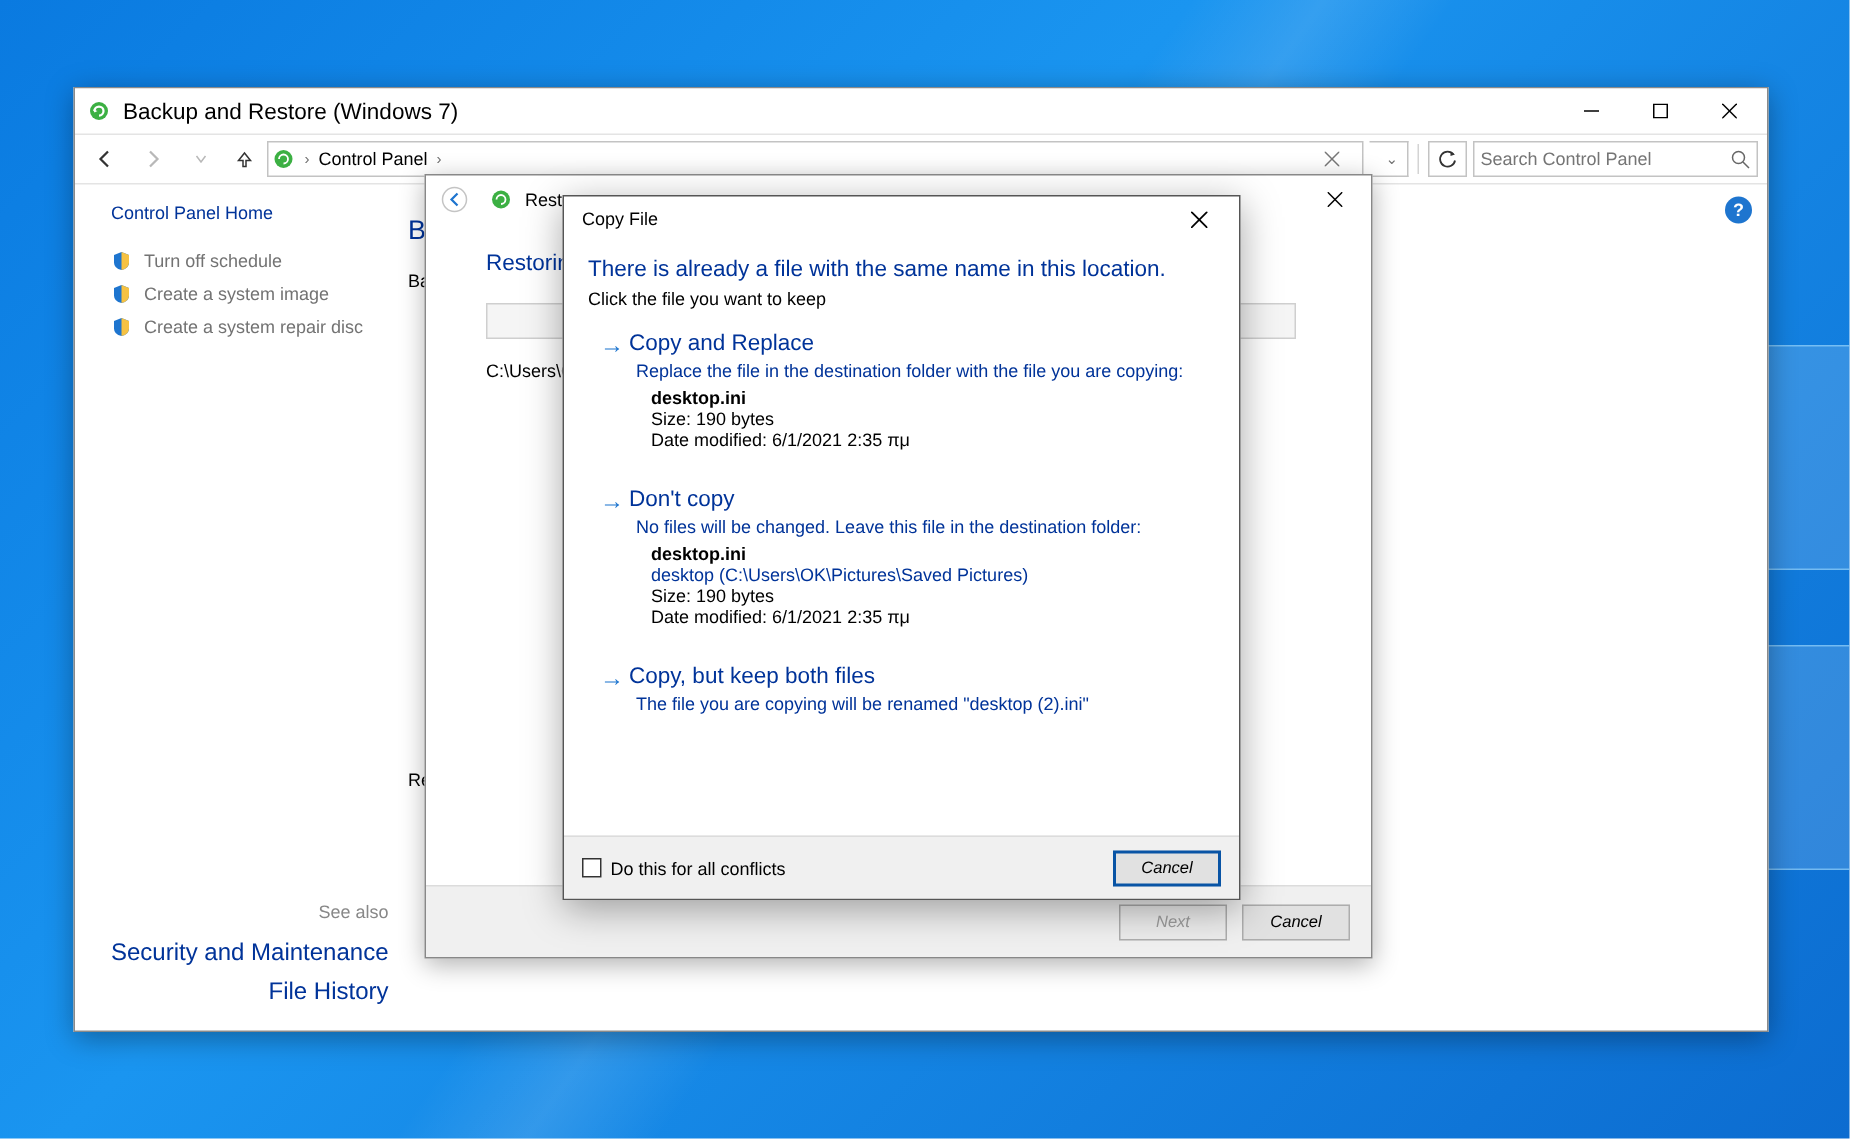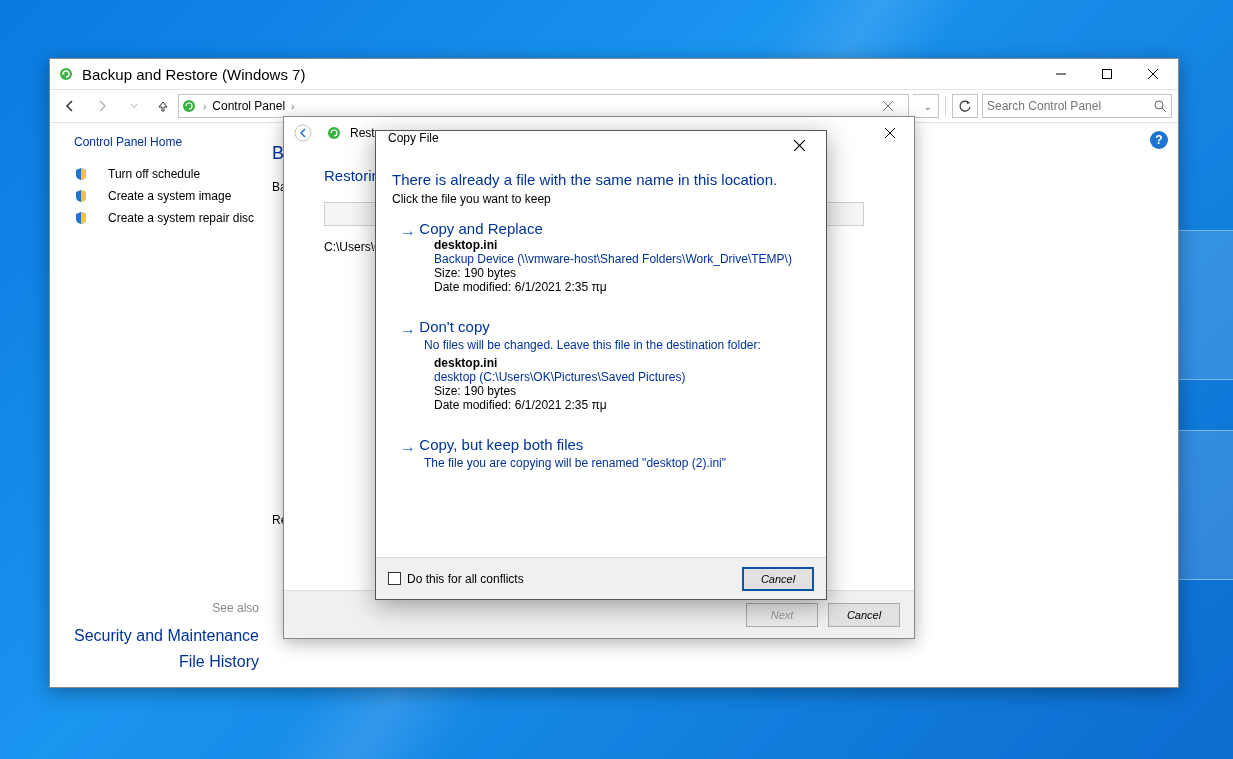--- a/index.html
+++ b/index.html
@@ -47,21 +47,21 @@
   .bc-icon { width:16px; height:16px; }
   .bc-chevron { color:#707070; font-size:10px; padding:0 2px; }
   .refresh-box { height:24px; width:26px; border:1px solid #c3c3c3; display:flex; align-items:center; justify-content:center; }
   .search-box { width:190px; height:24px; border:1px solid #c3c3c3; display:flex; align-items:center; padding:0 4px; gap:4px; }
   .search-box input { flex:1; border:none; outline:none; font-size:12px; color:#888; background:transparent; }
 
   
   .cp-body { display:flex; height: calc(100% - 64px); position:relative; }
   .cp-left { width:222px; padding:12px 6px 12px 24px; font-size:12px; }
   .cp-left h4 { font-weight:400; color:#003399; font-size:12px; margin-bottom:14px; }
-  .cp-left .linkrow { display:flex; align-items:center; gap:20px; color:#000000; padding:4px 0; font-size:12px;}
+  .cp-left .linkrow { display:flex; align-items:center; gap:8px; color:#737373; padding:4px 0; font-size:12px;}
   .shield-icon { width:14px; height:14px; display:inline-block; }
   .cp-left .see-also { position:absolute; bottom:12px; left:24px;text-align:right; }
   .cp-left .see-also .heading { color:#888; font-size:12px; margin-bottom:8px; }
   .cp-left .see-also .item { color:#003399; padding:4px 0; font-size:16px;}
 
   .cp-right { flex:1; padding:20px 40px 20px 0; position:relative; }
   .cp-right .b-letter { color:#003399; font-size:18px; }
   .cp-right .ba-subtitle { font-size:12px; margin-top:16px; }
   .cp-right .help-icon { position:absolute; top:8px; right:10px; width:18px; height:18px; border-radius:50%; background:#1e75cf; color:#fff; font-weight:bold; display:flex; align-items:center; justify-content:center; font-size:12px; }
   .re-text { position:absolute; top:390px; color:#000; }
@@ -84,21 +84,21 @@
   .wizard-footer { height:48px; background:#f0f0f0; border-top:1px solid #dcdcdc; display:flex; align-items:center; justify-content:flex-end; gap:10px; padding:0 14px; }
   .win-btn { min-width:72px; height:24px; border:1px solid #adadad; background:#e1e1e1; font-size:11px; display:flex; align-items:center; justify-content:center; cursor:default;font-style:italic; }
   .win-btn.disabled { color:#9c9c9c; background:#ececec; }
 
   
   .dialog {
     position:absolute; left:375px; top:130px; width:452px; height:470px;
     background:#fff; border:1px solid #555; box-shadow:0 6px 24px rgba(0,0,0,0.35);
     display:flex; flex-direction:column;
   }
-  .dlg-titlebar { height:30px; display:flex; padding:0 5px 0 12px; border-bottom:0; }
+  .dlg-titlebar { height:30px; display:flex; align-items:center; padding:0 5px 0 12px; border-bottom:0; }
   .dlg-title { font-size:12px; }
   .dlg-close { width:44px; height:28px; margin-left:auto; display:flex; align-items:center; justify-content:center; cursor:default; }
   .dlg-body { flex:1; padding:10px 16px 4px 16px; overflow:hidden; }
   .dlg-headline { color:#003399; font-size:15px; margin-bottom:4px; }
   .dlg-sub { font-size:12px; color:#000; margin-bottom:14px; }
   .option { margin:0 0 24px 8px; }
   .option .arrow { color:#1e75cf; font-size:16px; position:relative; top:2px; }
   .option .opt-title { color:#003399; font-size:15px; }
   .option .opt-desc { color:#003399; font-size:12px; margin:2px 0 4px 24px; }
   .option .file-block { margin-left:34px; font-size:12px; }
@@ -296,23 +296,23 @@
         </svg>
       </div>
   </div>
   <div class="dlg-body">
     <div class="dlg-headline">There is already a file with the same name in this location.</div>
     <div class="dlg-sub">Click the file you want to keep</div>
 
     <div class="option">
       <span class="arrow">→</span>
       <span class="opt-title">Copy and Replace</span>
+      <div class="opt-desc">Replace the file in the destination folder with the file you are copying:</div>
       <div class="file-block">
         <div class="fname">desktop.ini</div>
-        <div class="floc">Backup Device (\\vmware-host\Shared Folders\Work_Drive\TEMP\)</div>
         <div>Size: 190 bytes</div>
         <div>Date modified: 6/1/2021 2:35 πμ</div>
       </div>
     </div>
 
     <div class="option">
       <span class="arrow">→</span>
       <span class="opt-title">Don't copy</span>
       <div class="opt-desc">No files will be changed. Leave this file in the destination folder:</div>
       <div class="file-block">

